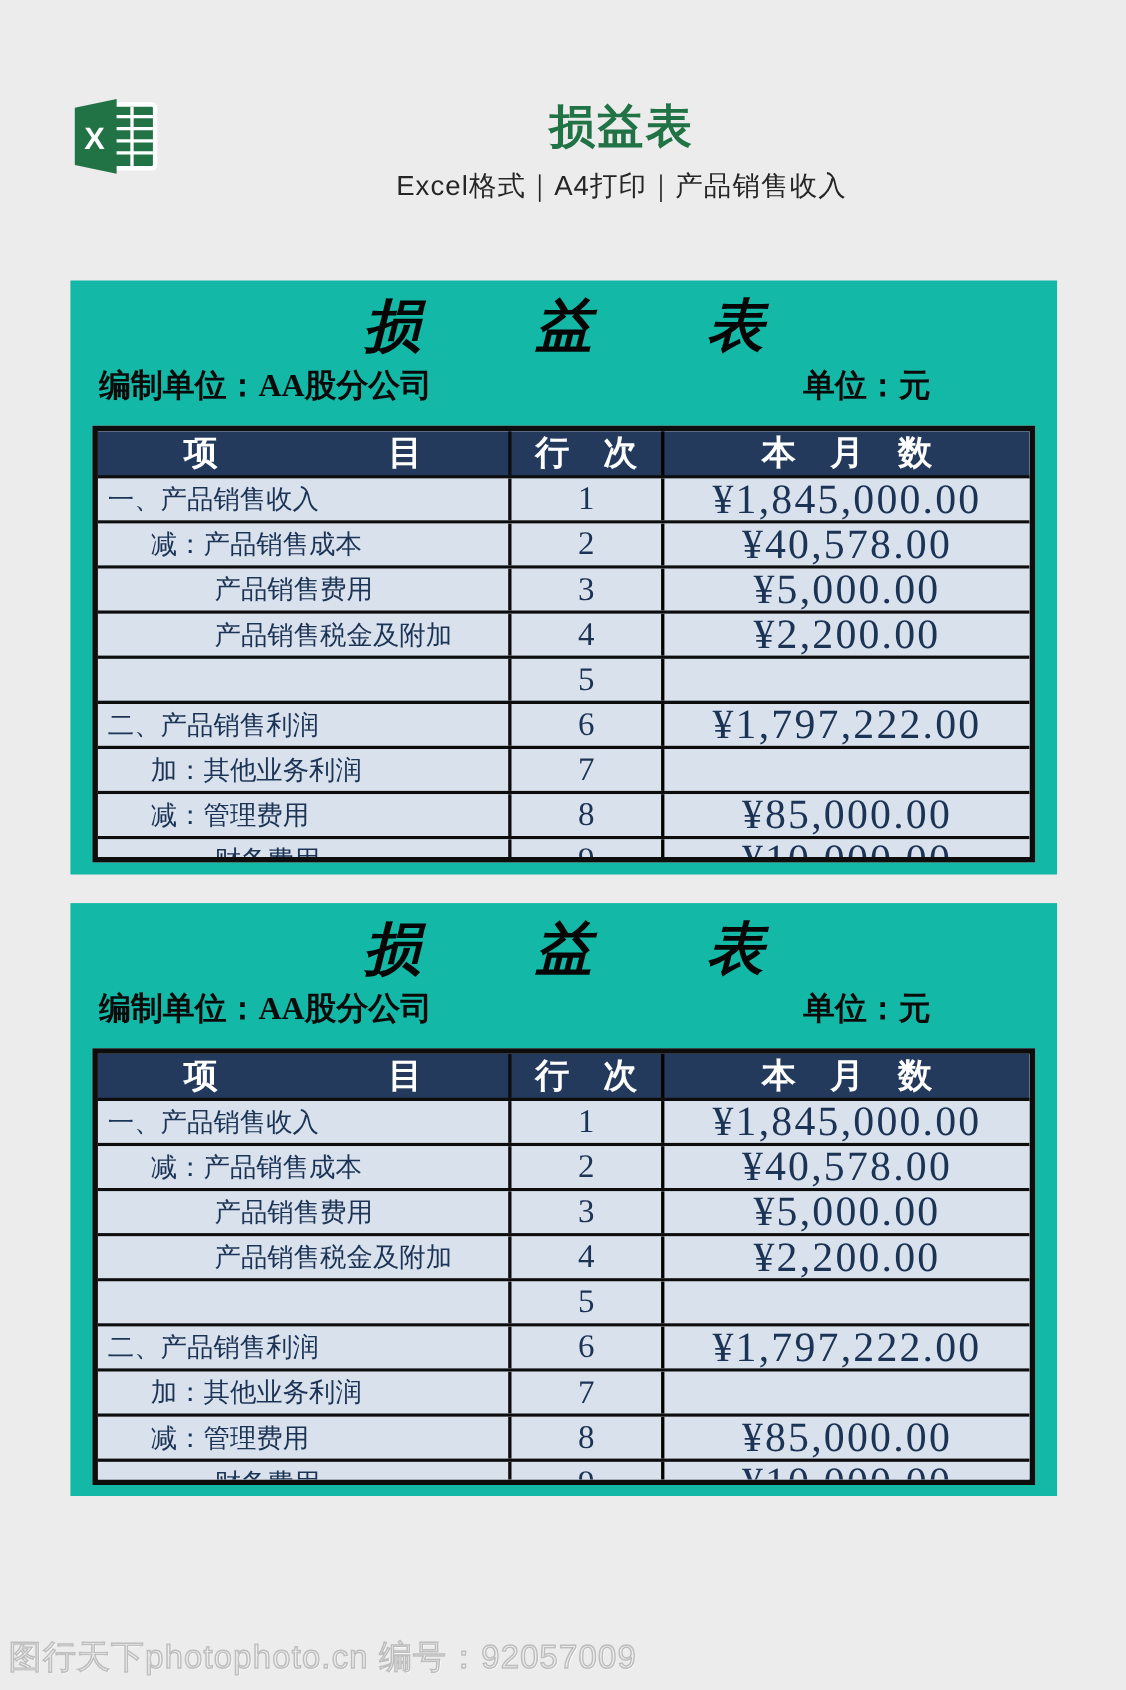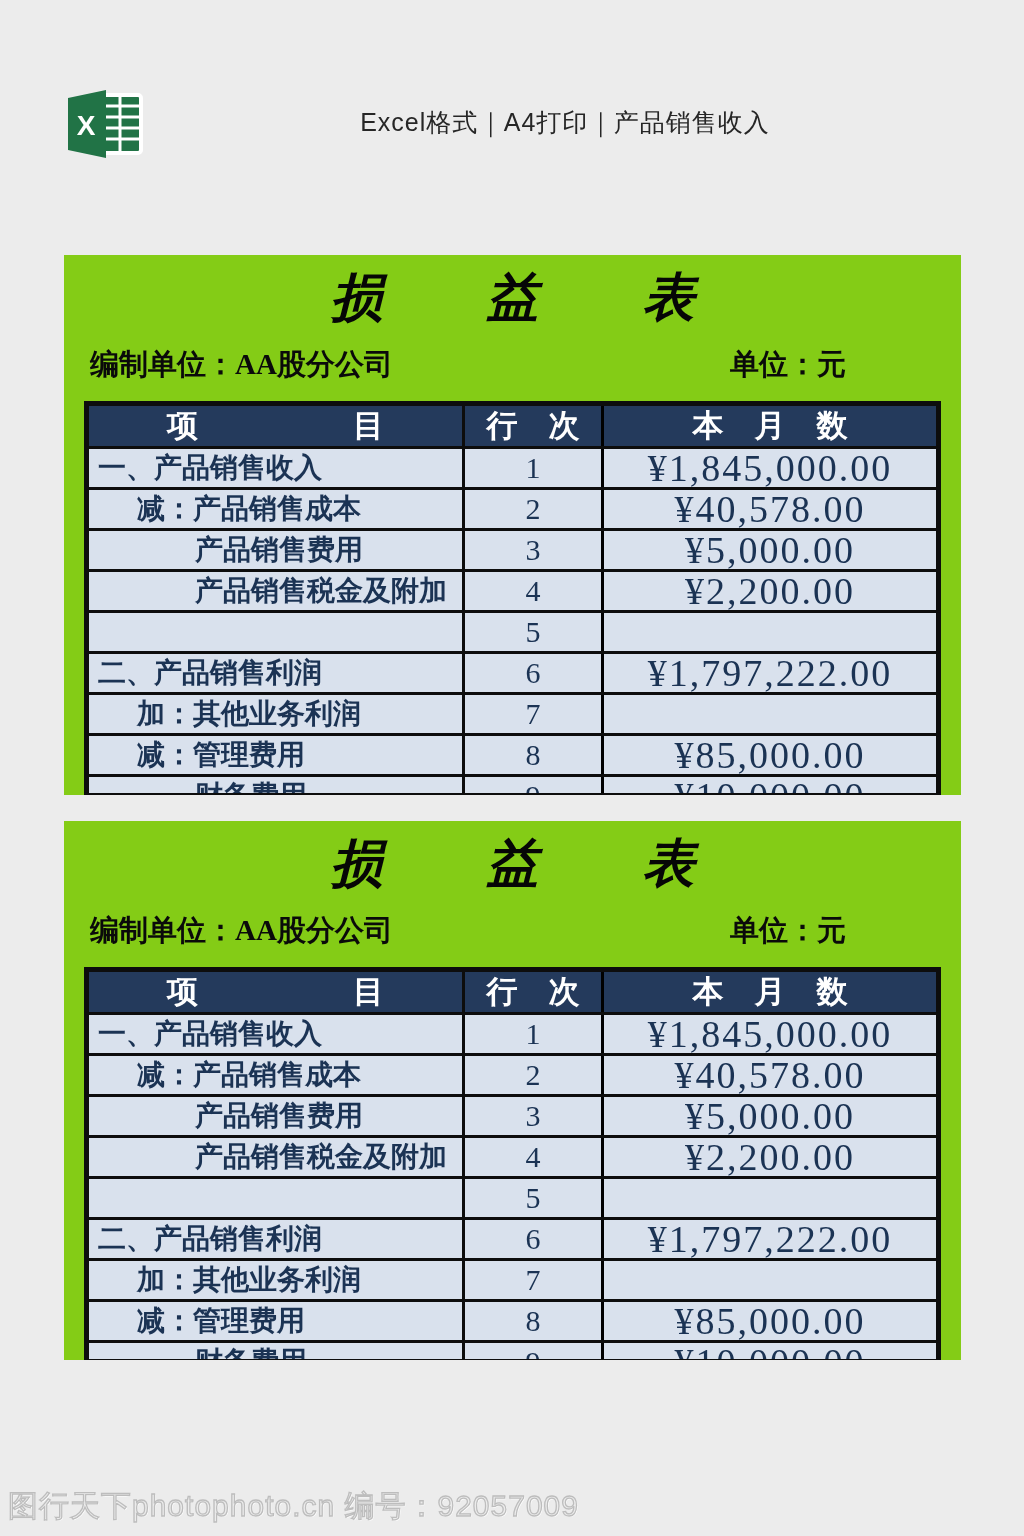--- a/index.html
+++ b/index.html
@@ -13,32 +13,32 @@
   .page-header{position:absolute;left:106px;right:0;top:92px;text-align:center;}
   .page-title{
     font-size:42px;font-weight:bold;color:#217346;letter-spacing:2px;
     line-height:1.1;margin:0;
   }
   .page-subtitle{
     margin-top:14px;font-size:25px;color:#262626;letter-spacing:1px;
   }
   
   .card{
-    position:absolute;left:64px;width:897px;background:#84cc16;overflow:hidden;
+    position:absolute;left:64px;width:897px;background:#14b8a6;overflow:hidden;
   }
   .card-1{top:255px;height:540px;}
   .card-2{top:821px;height:539px;}
   .sheet-title{
     margin:12px 0 0;text-align:center;
     font-family:"Liberation Serif","DejaVu Serif",serif;
     font-size:52px;font-weight:bold;font-style:italic;color:#060606;line-height:1.2;
   }
   .prep-line{
     display:flex;justify-content:space-between;align-items:flex-end;
-    margin:16px 115px 2px 26px;
+    margin:2px 115px 2px 26px;
     font-family:"Liberation Serif","DejaVu Serif",serif;
     font-size:29px;font-weight:bold;color:#0a0a0a;white-space:nowrap;gap:15px;
   }
   .table-clip{
     margin:16px 20px;height:397px;overflow:hidden;
     border:5px solid #0d0d0d;box-sizing:border-box;background:#d9e1ed;
   }
   .thead{
     display:flex;height:40px;background:#243a5c;color:#ffffff;
     border-bottom:3px solid #0d0d0d;
@@ -47,21 +47,21 @@
   }
   .th{display:flex;align-items:center;justify-content:center;box-sizing:border-box;}
   .col-item{width:44.4%;border-right:3px solid #0d0d0d;}
   .col-line{width:16.4%;border-right:3px solid #000000;}
   .col-month{width:39.2%;}
   .trow{
     display:flex;height:38px;border-bottom:3px solid #0d0d0d;background:#d9e1ed;
     font-family:"Liberation Serif","DejaVu Serif",serif;color:#1b3354;
   }
   .td{display:flex;align-items:center;box-sizing:border-box;}
-  .td-item{font-weight:bold;font-size:28px;white-space:nowrap;overflow:hidden;}
+  .td-item{font-weight:normal;font-size:24px;white-space:nowrap;overflow:hidden;}
   .td-line{justify-content:center;font-size:30px;}
   .td-month{justify-content:center;font-size:38px;letter-spacing:2px;white-space:nowrap;}
   .indent-0{padding-left:9px;}
   .indent-1{padding-left:48px;}
   .indent-2{padding-left:106px;text-align:right;}
   
   .watermark{
     position:absolute;left:8px;top:1486px;
     font-size:30px;letter-spacing:1px;color:#ececec;
     -webkit-text-stroke:1.3px #bdbdbd;
@@ -83,20 +83,21 @@
       <line x1="38" y1="40" x2="75" y2="40"></line>
       <line x1="38" y1="51" x2="75" y2="51"></line>
     </g>
 
     <path d="M4 10 L42 2 L42 70 L4 62 Z" fill="#217346"></path>
     <text x="22" y="47" font-family="Liberation Sans, sans-serif" font-size="28" font-weight="bold" fill="#ffffff" text-anchor="middle">X</text>
   </svg>
 </div>
 
 <div class="page-header">
+  <div class="page-title">损益表</div>
   <div class="page-subtitle">Excel格式｜A4打印｜产品销售收入</div>
 </div>
 
 <section class="card card-1">
   <h2 class="sheet-title">损　　益　　表</h2>
   <div class="prep-line">
     <span>编制单位：AA股分公司</span>
     <span>单位：元</span>
   </div>
   <div class="table-clip">

